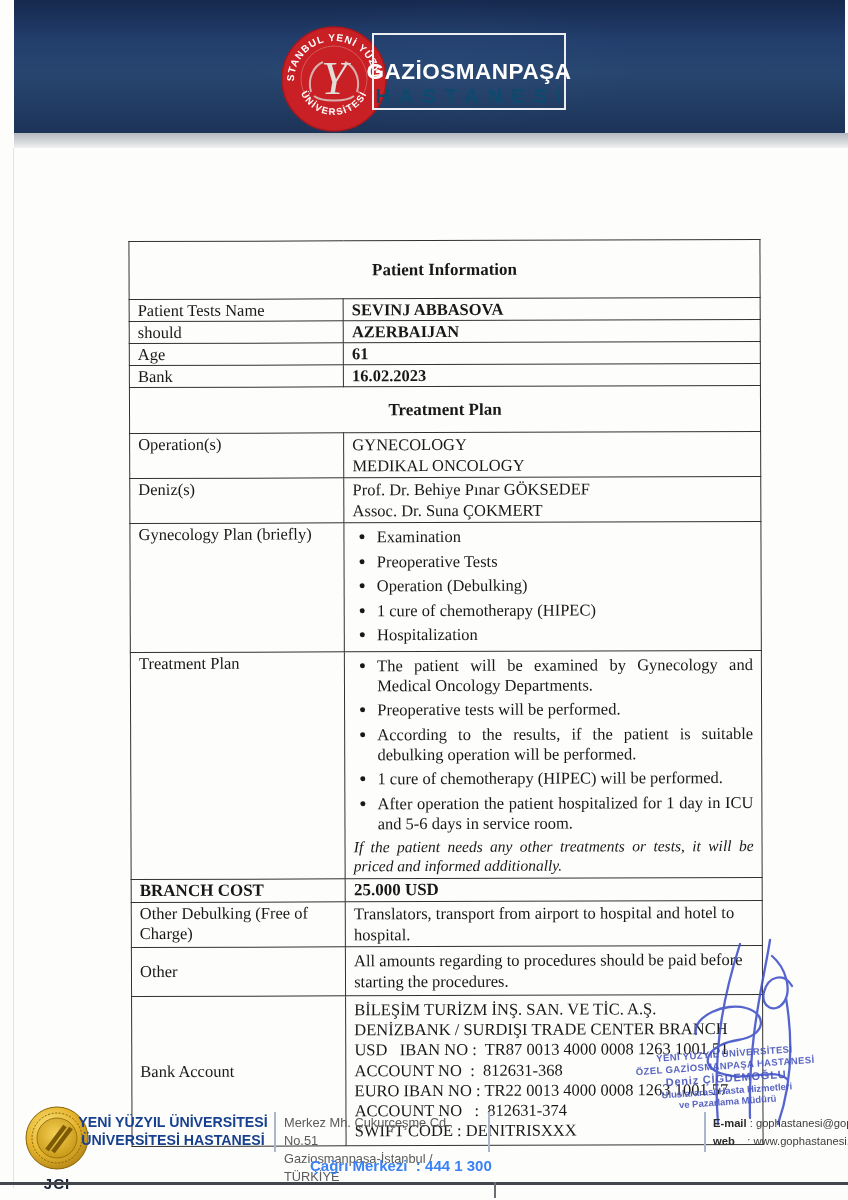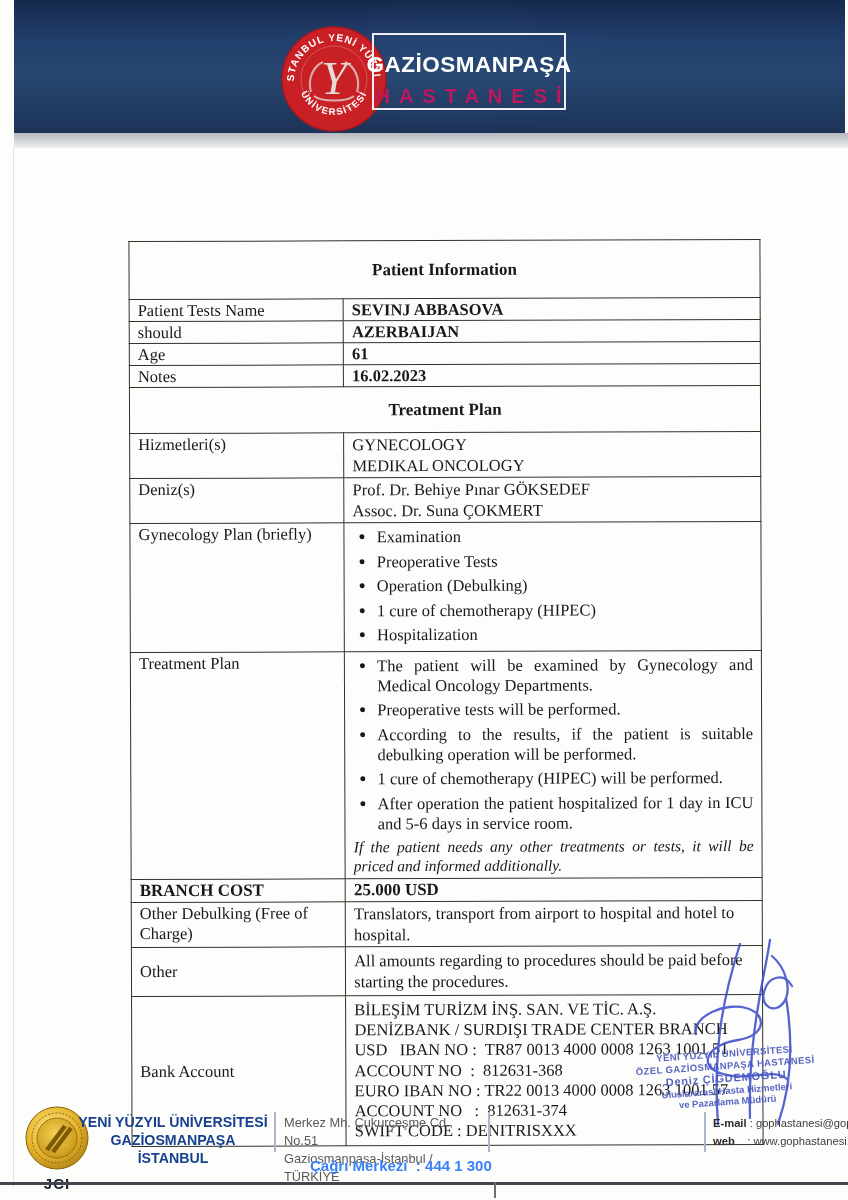--- a/index.html
+++ b/index.html
@@ -15,22 +15,22 @@
   .band-strip { position:absolute; left:14px; top:133px; width:834px; height:15px;
           background:linear-gradient(180deg,#b4b8bf,#dcdee1 70%,#f2f2f3); }
   .page-edge { position:absolute; left:13px; top:148px; width:1px; height:1040px; background:#e2e2e0; }
 
   .logo-wrap { position:absolute; left:281px; top:26px; width:106px; height:106px; }
   .name-box { position:absolute; left:372px; top:33px; width:194px; height:77px;
           border:2px solid #eceef2; display:flex; flex-direction:column;
           align-items:center; justify-content:flex-end; }
   .name-line1 { color:#fff; font-family:"Liberation Sans",sans-serif; font-weight:bold;
           font-size:22.5px; letter-spacing:.5px; }
-  .name-line2 { color:#be185d; font-family:"Liberation Sans",sans-serif; font-weight:bold;
-          font-size:20px; letter-spacing:9px; margin-top:7px; padding-left:8px; }
+  .name-line2 { color:#0c4a6e; font-family:"Liberation Sans",sans-serif; font-weight:bold;
+          font-size:20px; letter-spacing:9px; margin-top:0; padding-left:8px; }
 
   
   .doc-table { position:absolute; left:130px; top:240px; width:632px;
           border-collapse:collapse; transform:rotate(-0.2deg);
           font-size:16.5px; color:#181818; }
   .doc-table td { border:1.4px solid #33322f; vertical-align:top; padding:1px 8px; }
   .sec-cell { text-align:center; font-weight:bold; font-size:17px; }
   .r-sec1 td { height:58px; vertical-align:middle; }
   .r-sec2 td { height:46px; vertical-align:middle; }
   .lab { width:215px; }
@@ -126,30 +126,30 @@
     </tr>
     <tr class="r-pat">
       <td class="lab">should</td>
       <td class="val-b">AZERBAIJAN</td>
     </tr>
     <tr class="r-pat">
       <td class="lab">Age</td>
       <td class="val-b">61</td>
     </tr>
     <tr class="r-pat">
-      <td class="lab">Notes</td>
+      <td class="lab">Bank</td>
       <td class="val-b">16.02.2023</td>
     </tr>
 
     <tr class="r-sec2">
           <td colspan="2" class="sec-cell">Treatment Plan</td>
         </tr>
 
     <tr>
-      <td class="lab">Hizmetleri(s)</td>
+      <td class="lab">Operation(s)</td>
       <td>
         <div class="two-line">GYNECOLOGY</div>
         <div class="two-line">MEDIKAL ONCOLOGY</div>
       </td>
     </tr>
     <tr>
       <td class="lab">Deniz(s)</td>
       <td>
         <div class="two-line">Prof. Dr. Behiye Pınar GÖKSEDEF</div>
         <div class="two-line">Assoc. Dr. Suna ÇOKMERT</div>
@@ -246,21 +246,21 @@
         <circle cx="32" cy="32" r="25" fill="none" stroke="#8a6508" stroke-width="1" stroke-dasharray="2 1.6"></circle>
         <circle cx="32" cy="32" r="20" fill="url(#gold2)" stroke="#8a6508" stroke-width="0.8"></circle>
         <path d="M22,44 L40,20" stroke="#7c5a06" stroke-width="4.5"></path>
         <path d="M28,46 L46,22" stroke="#7c5a06" stroke-width="4.5"></path>
       </svg>
       <div class="jci-label">JCI</div>
     </div>
 
     <div class="org">
       <div>YENİ YÜZYIL ÜNİVERSİTESİ</div>
-      <div>GAZİOSMANPAŞA İSTANBUL</div>
+      <div>ÜNİVERSİTESİ HASTANESİ</div>
     </div>
 
     <div class="fdiv" style="left:274px;"></div>
     <div class="addr">
       <div>Merkez Mh. Çukurçeşme Cd. No.51</div>
       <div>Gaziosmanpaşa-İstanbul / TÜRKİYE</div>
     </div>
 
     <div class="fdiv" style="left:488px;"></div>
 

